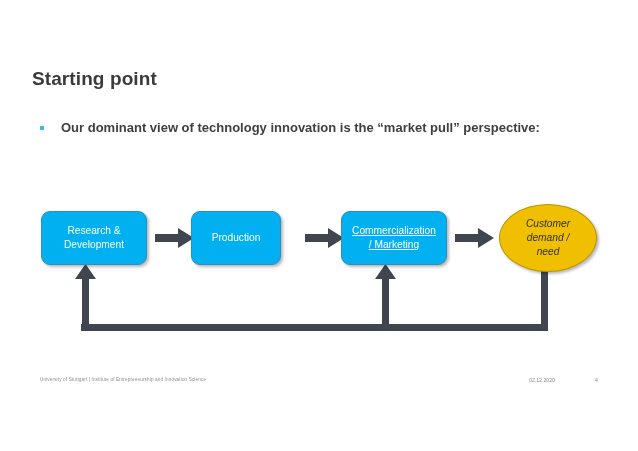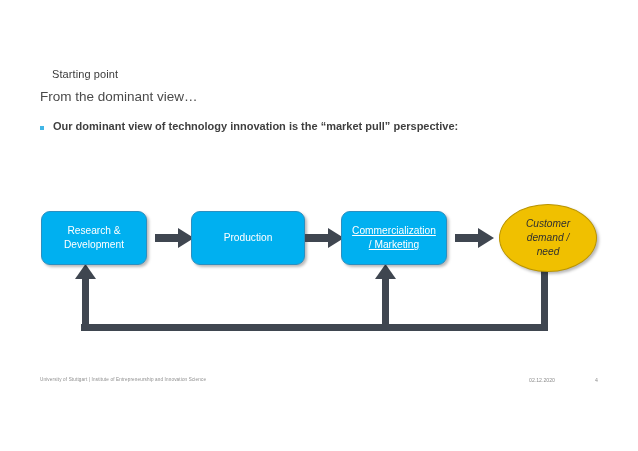--- a/index.html
+++ b/index.html
@@ -14,24 +14,24 @@
     position: relative;
     width: 638px;
     height: 451px;
     background: #ffffff;
     overflow: hidden;
   }
 
   
   #title {
     position: absolute;
-    left: 52px;
+    left: 32px;
     top: 68px;
-    font-size: 11px;
-    font-weight: normal;
+    font-size: 19px;
+    font-weight: bold;
     color: #3b3b3b;
     letter-spacing: 0.1px;
   }
   #subtitle {
     position: absolute;
     left: 40px;
     top: 89px;
     font-size: 13.5px;
     font-weight: normal;
     color: #4a4a4a;
@@ -47,25 +47,26 @@
   }
   #bullet-marker {
     width: 4px;
     height: 4px;
     background: #41b6e6;
     margin-top: 6px;
     margin-right: 9px;
     flex: 0 0 auto;
   }
   #bullet-text {
-    font-size: 11px;
+    font-size: 13px;
     font-weight: bold;
     color: #3f3f3f;
     line-height: 1.2;
     white-space: nowrap;
+    margin-left: 8px;
   }
 
   
   #diagram {
     position: absolute;
     left: 0;
     top: 12px;
     width: 638px;
     height: 451px;
   }
@@ -92,21 +93,21 @@
     border-radius: 50%;
     color: #2f2f2f;
     font-style: italic;
   }
   .node .label {
     padding: 0 6px;
     white-space: pre-line;
   }
 
   #node-rd        { left: 41px;  top: 199px; width: 106px; height: 54px; }
-  #node-prod      { left: 191px; top: 199px; width: 114px; height: 54px; }
+  #node-prod      { left: 191px; top: 199px; width: 90px; height: 54px; }
   #node-comm      { left: 341px; top: 199px; width: 106px; height: 54px; text-decoration: underline; }
   #node-customer  { left: 499px; top: 192px; width: 98px;  height: 68px; }
 
   .arrow {
     position: absolute;
     height: 22px;
     width: 40px;
   }
   #arrow-1 { left: 155px; top: 215px; }
   #arrow-2 { left: 305px; top: 215px; }
@@ -144,21 +145,20 @@
     color: #8d8d8d;
   }
 </style>
 </head>
 <body>
 
 <div id="slide">
 
   <div id="title">Starting point</div>
 
-  <div id="subtitle">From the dominant view…</div>
 
   <div id="bullet-row">
     <span id="bullet-marker"></span>
     <span id="bullet-text">Our dominant view of technology innovation is the “market pull” perspective:</span>
   </div>
 
   <div id="diagram">
 
     <svg id="feedback-loop" viewBox="0 0 638 85">
 

